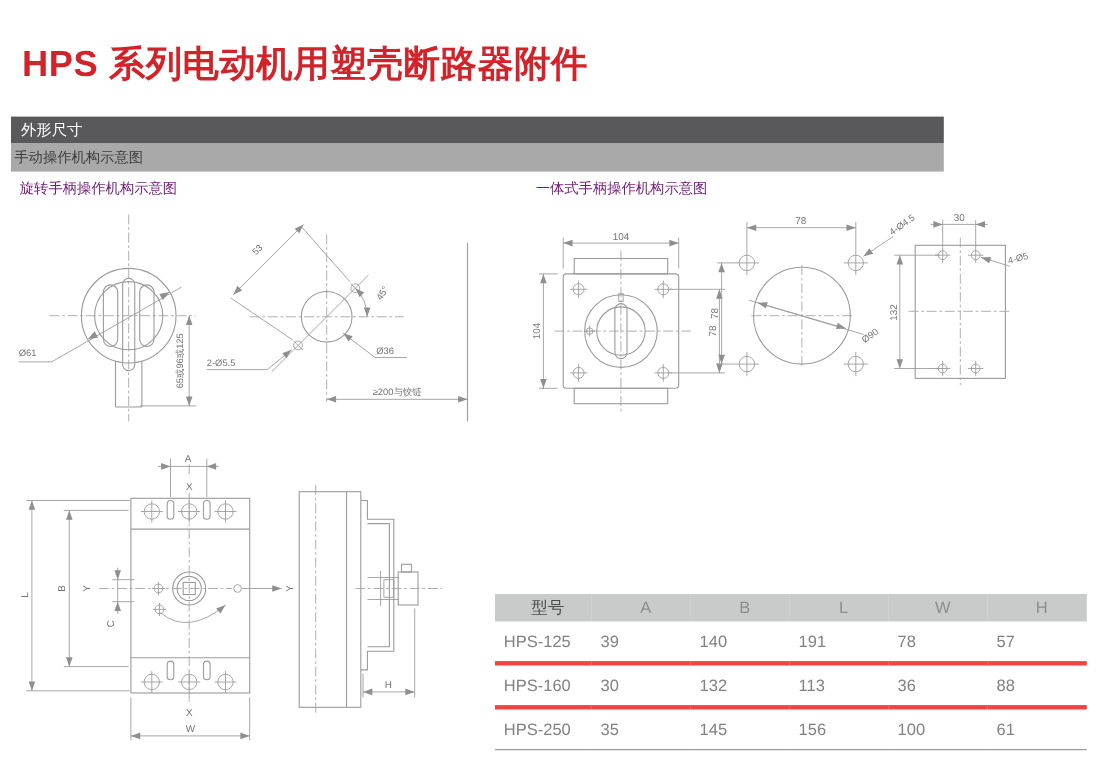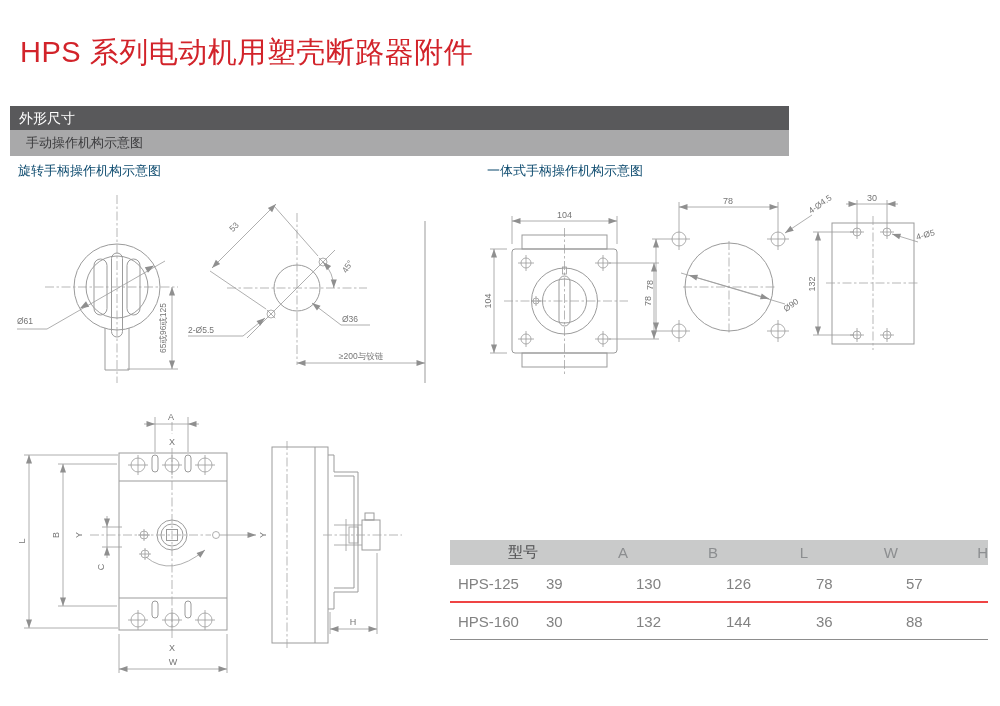--- a/index.html
+++ b/index.html
@@ -1,46 +1,46 @@
 <!DOCTYPE html>
 <html><head>
 <meta charset="utf-8">
 <style>
   html,body{margin:0;padding:0;}
   body{width:1000px;height:706px;position:relative;background:#ffffff;
        font-family:"Liberation Sans","DejaVu Sans",sans-serif;overflow:hidden;}
-  .title{position:absolute;left:20px;top:14px;font-size:29px;font-weight:normal;
+  .title{position:absolute;left:20px;top:14px;font-size:33px;font-weight:bold;
          color:#d2232a;letter-spacing:0.5px;white-space:nowrap;text-align:center;}
-  .bar{position:absolute;left:10px;width:779px;box-sizing:border-box;}
+  .bar{position:absolute;left:10px;width:848px;box-sizing:border-box;}
   .bar-dark{top:106px;height:24px;background:#59595b;color:#ffffff;
             font-size:14px;line-height:24px;padding-left:9px;}
   .bar-light{top:130px;height:26px;background:#a9a9aa;color:#3c3c3e;
-             font-size:13px;line-height:26px;padding-left:16px;}
-  .dlabel{position:absolute;top:162px;font-size:13px;color:#0c4a6e;white-space:nowrap;}
+             font-size:13px;line-height:26px;padding-left:3px;}
+  .dlabel{position:absolute;top:162px;font-size:13px;color:#701a75;white-space:nowrap;}
   .dlabel.left{left:18px;}
   .dlabel.right{left:487px;text-align:center;}
   svg{position:absolute;overflow:visible;}
   .svg-rotary{left:15px;top:183px;}
   .svg-integrated{left:480px;top:188px;}
   .svg-breaker{left:15px;top:408px;}
   .ln{stroke:#9b9b9b;stroke-width:1;fill:none;}
   .dim{stroke:#9b9b9b;stroke-width:0.8;fill:none;}
   .cl{stroke:#a4a4a4;stroke-width:0.8;fill:none;stroke-dasharray:9 2.5 2.5 2.5;}
   svg text{fill:#757575;font-size:8.5px;font-family:"Liberation Sans","DejaVu Sans",sans-serif;}
   .t9{font-size:9px;}
   .arr{fill:#8f8f8f;}
   
   .dims-table{position:absolute;left:450px;top:540px;width:538px;
               border-collapse:collapse;table-layout:fixed;
               border-bottom:1px solid #8d8d8d;}
-  .dims-table th{background:#c9caca;height:25px;font-weight:normal;text-align:right;
+  .dims-table th{background:#c9caca;height:25px;font-weight:normal;text-align:center;
                  padding:0 0 0 8px;font-size:15px;color:#8c8e90;}
   .dims-table th.model{color:#4b4b4d;}
   .dims-table td{height:36px;padding:0 0 0 8px;font-size:15px;color:#828282;}
-  .dims-table tbody tr + tr{border-top:2px solid #ef4444;margin-left:41px;}
+  .dims-table tbody tr + tr{border-top:4px solid #ef4444;margin-left:41px;}
 </style>
 </head>
 <body>
 
 <h1 class="title">HPS 系列电动机用塑壳断路器附件</h1>
 
 <div class="bar bar-dark">
   <span>外形尺寸</span>
 </div>
 <div class="bar bar-light">
@@ -430,27 +430,35 @@
       <th>B</th>
       <th>L</th>
       <th>W</th>
       <th>H</th>
     </tr>
   </thead>
   <tbody>
     <tr>
       <td>HPS-125</td>
       <td>39</td>
-      <td>130</td>
-      <td>126</td>
+      <td>140</td>
+      <td>191</td>
       <td>78</td>
       <td>57</td>
     </tr>
     <tr>
       <td>HPS-160</td>
       <td>30</td>
       <td>132</td>
-      <td>144</td>
+      <td>113</td>
       <td>36</td>
       <td>88</td>
     </tr>
+    <tr>
+      <td>HPS-250</td>
+      <td>35</td>
+      <td>145</td>
+      <td>156</td>
+      <td>100</td>
+      <td>61</td>
+    </tr>
   </tbody>
 </table>
 
 </body></html>

